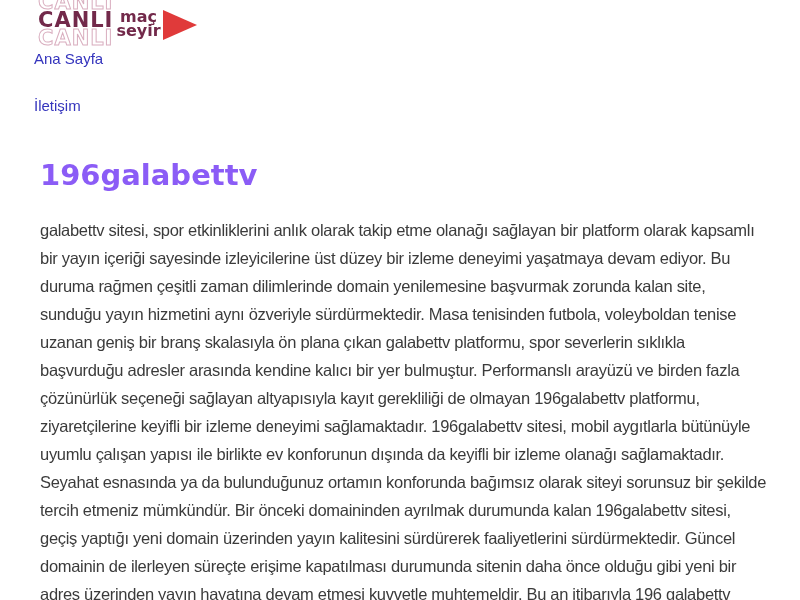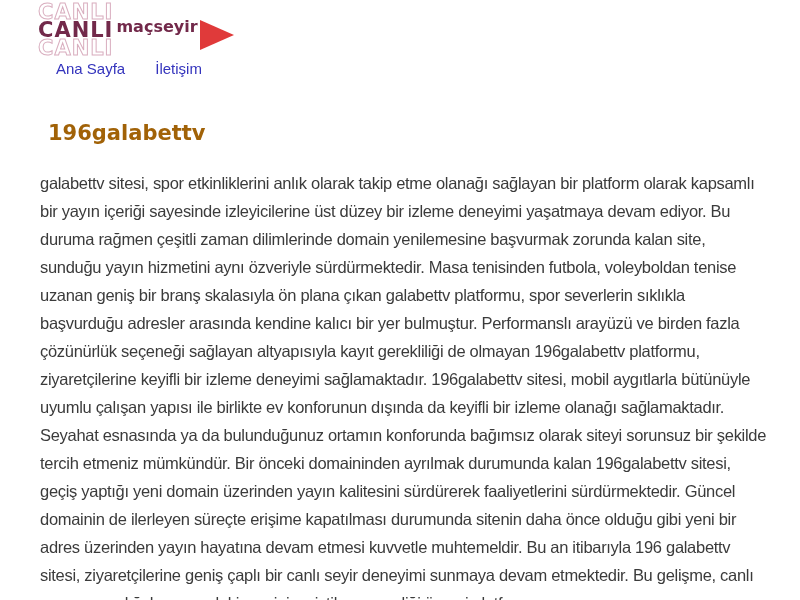--- a/index.html
+++ b/index.html
@@ -6,21 +6,21 @@
   body {
     width: 800px;
     height: 600px;
     overflow: hidden;
     background: #ffffff;
     font-family: "Liberation Sans", sans-serif;
     position: relative;
   }
 
   
-  .site-header { padding-top: 18px; }
+  .site-header { padding-top: 8px; }
 
   .logo {
     display: flex;
     align-items: flex-start;
     margin-left: 38px;
     height: 38px;
     text-decoration: none;
     cursor: pointer;
   }
   .logo-stack {
@@ -36,20 +36,21 @@
   }
   .logo-stack .echo {
     color: transparent;
     -webkit-text-stroke: 1px #d9aebf;
     text-stroke: 1px #d9aebf;
   }
   .logo-stack .solid { color: #72294a; }
 
   .logo-tagline {
     display: flex;
+    flex-direction: column;
     align-items: center;
     margin: 2px 0 0 3px;
     font-family: "DejaVu Sans", sans-serif;
     font-weight: 700;
     font-size: 16px;
     line-height: 14px;
     color: #72294a;
   }
 
   .play {
@@ -57,37 +58,38 @@
     border-left: 34px solid #e03a3a;
     border-top: 15px solid transparent;
     border-bottom: 15px solid transparent;
     margin: 2px 0 0 2px;
   }
 
   
   .main-nav {
     display: flex;
     gap: 30px;
-    margin: 4px 0 0 56px;
+    margin: 4px 0 0 34px;
     font-size: 15px;
+    flex-direction: column;
   }
   .main-nav a {
     color: #3434bd;
     text-decoration: none;
     cursor: pointer;
   }
 
   
   .content { margin: 0 40px; }
   .page-title {
-    margin: 44px 0 0 8px;
+    margin: 44px 0 0 0;
     font-family: "DejaVu Sans", sans-serif;
     font-weight: 700;
-    font-size: 21px;
-    color: #a16207;
+    font-size: 29px;
+    color: #8b5cf6;
   }
   .article-body {
     margin: 24px 0 0 0;
     width: 730px;
     font-size: 16.5px;
     letter-spacing: -0.3px;
     line-height: 28px;
     color: #3b3b3b;
   }
 </style>

